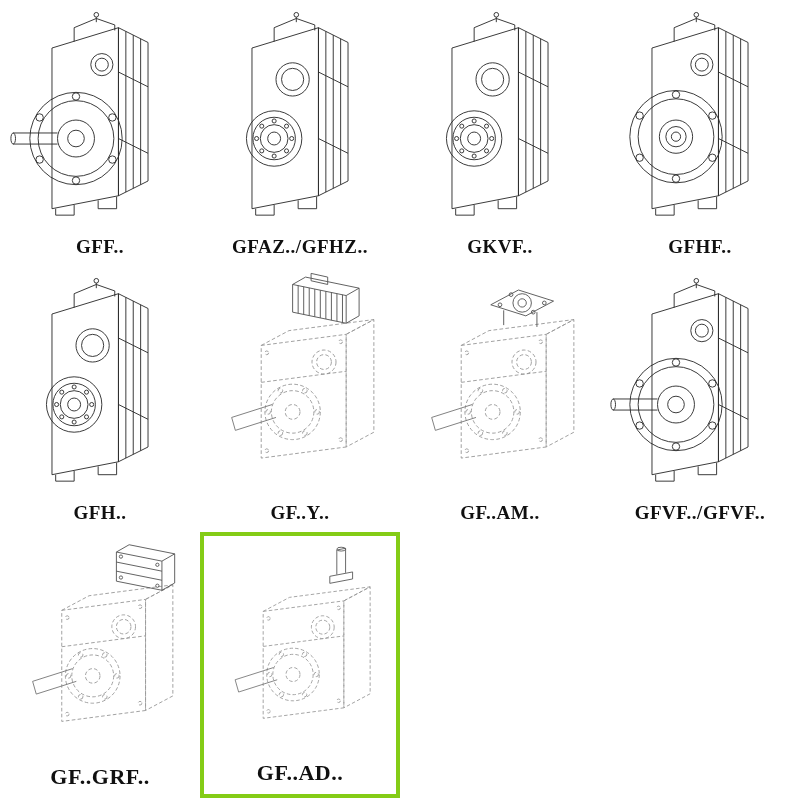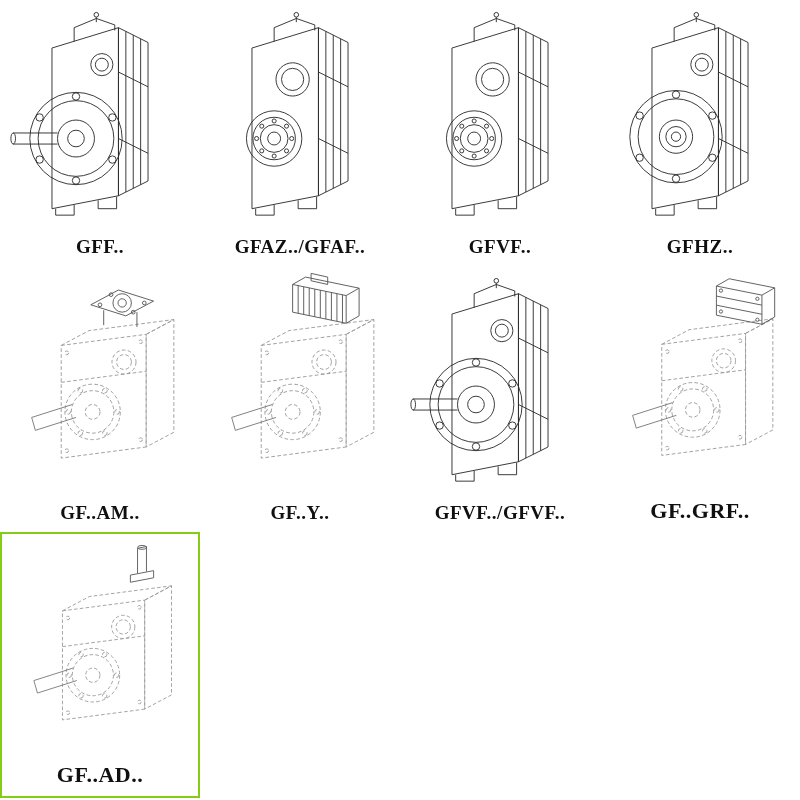--- a/index.html
+++ b/index.html
@@ -2,21 +2,21 @@
 <html><head>
 <meta charset="utf-8">
 <style>
   html,body{margin:0;padding:0;background:#ffffff;}
   body{width:800px;height:800px;font-family:"Liberation Serif",serif;}
   .grid{display:grid;grid-template-columns:repeat(4,200px);grid-template-rows:repeat(3,266px);width:800px;height:798px;}
   .cell{display:flex;flex-direction:column;align-items:center;justify-content:flex-end;overflow:hidden;box-sizing:border-box;gap:20px;}
   .cell svg.drawing{display:block;}
   .label{font-weight:bold;font-size:19px;line-height:1;margin:0 0 10px 0;white-space:nowrap;color:#101010;letter-spacing:.5px;}
   .label.big{font-size:22px;}
-  .boxed{border:2px solid #84cc16;}
+  .boxed{border:4px solid #84cc16;}
 </style>
 </head>
 <body>
 
 <svg width="0" height="0" style="position:absolute" aria-hidden="true">
   <defs>
     <g id="housing" fill="none" stroke="#2b2b2b" stroke-width="1">
       <path d="M48,52 L120,30 L120,212 L48,226 Z"></path>
       <path d="M120,30 L152,46 L152,196 L120,212 Z"></path>
       <path d="M128,34 L128,208 M136,38 L136,204 M144,42 L144,200"></path>
@@ -146,59 +146,66 @@
         <use href="#flangeshaft"></use>
     </svg>
     <div class="label">GFF..</div>
   </div>
 
   <div class="cell">
     <svg class="drawing" viewBox="0 0 200 235" width="196" height="226">
       <use href="#housing"></use>
         <use href="#bores"></use>
     </svg>
-    <div class="label">GFAZ../GFAF..</div>
+    <div class="label">GFAZ../GFHZ..</div>
   </div>
 
   <div class="cell">
     <svg class="drawing" viewBox="0 0 200 235" width="196" height="226">
       <use href="#housing"></use>
         <use href="#bores"></use>
     </svg>
-    <div class="label">GFVF..</div>
+    <div class="label">GKVF..</div>
   </div>
 
   <div class="cell">
     <svg class="drawing" viewBox="0 0 200 235" width="196" height="226">
       <use href="#housing"></use>
         <use href="#flangeonly"></use>
     </svg>
-    <div class="label">GFHZ..</div>
-  </div>
-
-
+    <div class="label">GFHF..</div>
+  </div>
+
+  <div class="cell">
+    <svg class="drawing" viewBox="0 0 200 235" width="196" height="226">
+      <use href="#housing"></use>
+        <use href="#bores"></use>
+    </svg>
+    <div class="label">GFH..</div>
+  </div>
+
+
+  <div class="cell">
+    <svg class="drawing" viewBox="0 0 200 235" width="196" height="226">
+      <use href="#dashedbase"></use>
+        <use href="#att-y"></use>
+    </svg>
+    <div class="label">GF..Y..</div>
+  </div>
 
   <div class="cell">
     <svg class="drawing" viewBox="0 0 200 235" width="196" height="226">
       <use href="#dashedbase"></use>
         <use href="#att-am"></use>
     </svg>
     <div class="label">GF..AM..</div>
   </div>
 
   <div class="cell">
     <svg class="drawing" viewBox="0 0 200 235" width="196" height="226">
-      <use href="#dashedbase"></use>
-        <use href="#att-y"></use>
-    </svg>
-    <div class="label">GF..Y..</div>
-  </div>
-
-  <div class="cell">
-    <svg class="drawing" viewBox="0 0 200 235" width="196" height="226">
       <use href="#housing"></use>
         <use href="#flangeshaft"></use>
     </svg>
     <div class="label">GFVF../GFVF..</div>
   </div>
 
 
   <div class="cell">
     <svg class="drawing" viewBox="0 0 200 235" width="196" height="226">
       <use href="#dashedbase"></use>

